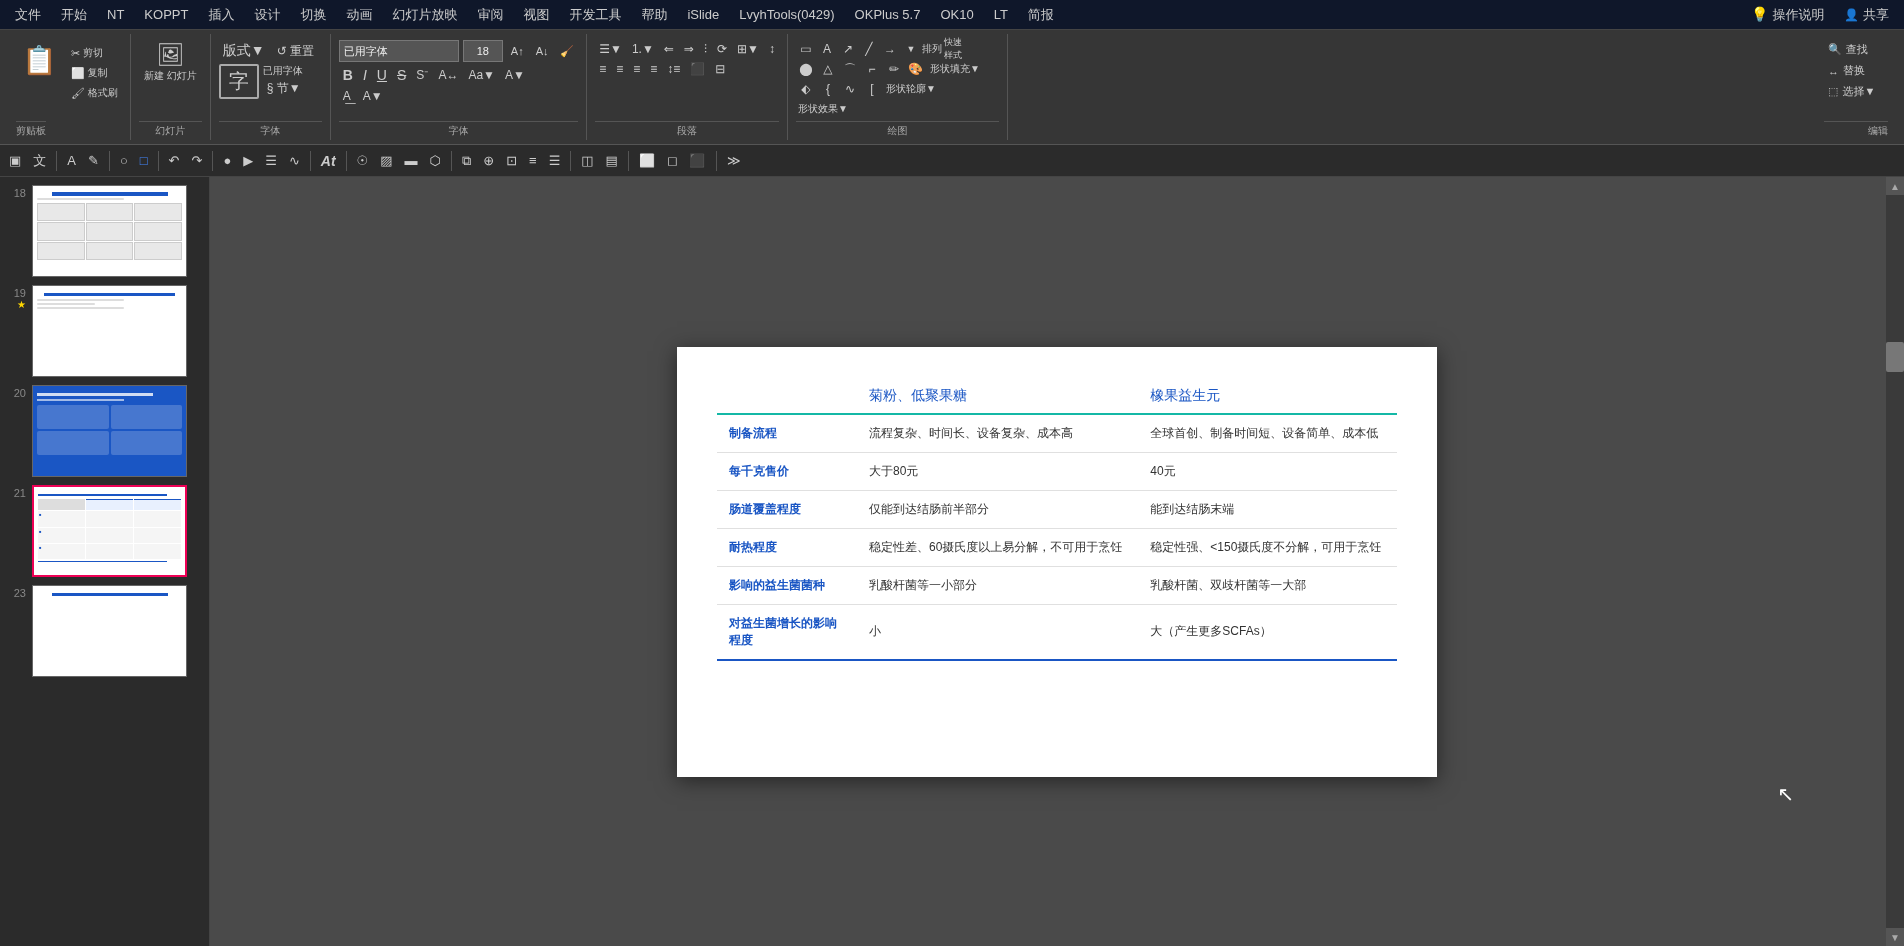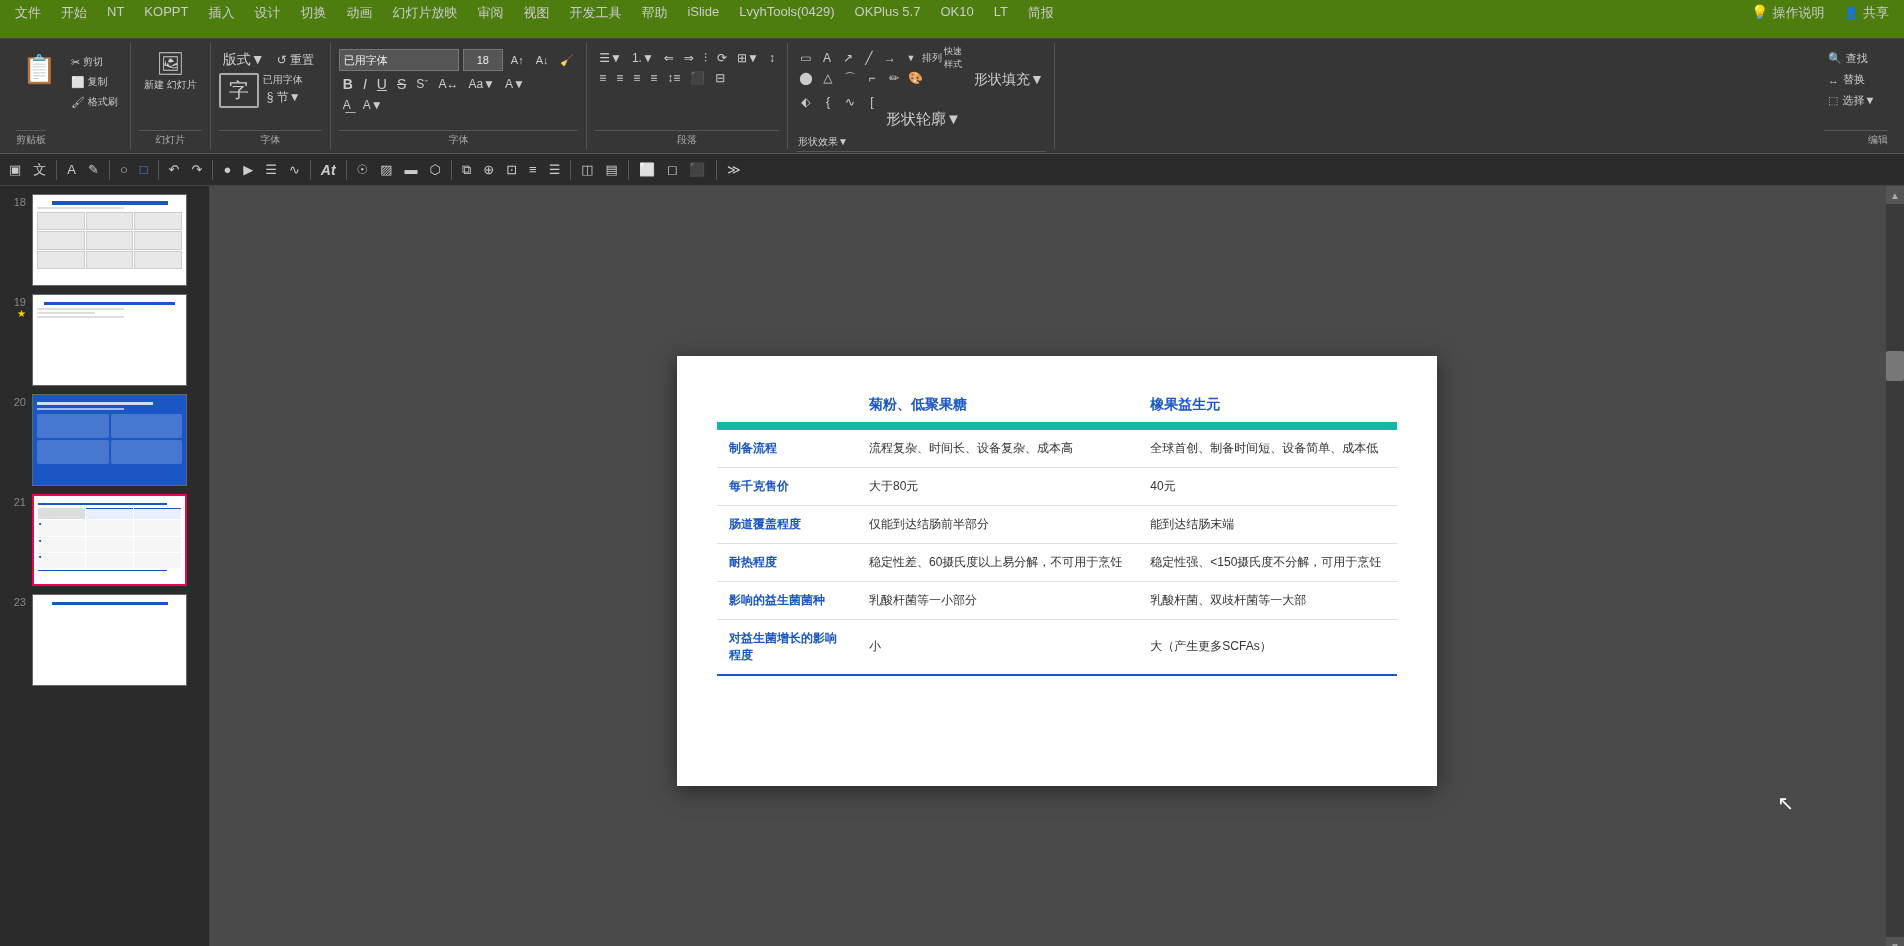--- a/index.html
+++ b/index.html
@@ -1,23 +1,23 @@
 <!DOCTYPE html>
 <html><head>
   <meta charset="utf-8">
   <style>
     * { margin: 0; padding: 0; box-sizing: border-box; }
     body { background: #2b2b2b; font-family: 'Microsoft YaHei', 'SimHei', sans-serif; overflow: hidden; width: 1904px; height: 946px; }
 
     
     .menu-bar {
-      background: #4d7c0f;
-      height: 39px;
-      display: flex;
-      align-items: flex-start;
+      background: #0f172a;
+      height: 30px;
+      display: flex;
+      align-items: center;
       border-bottom: 1px solid #444;
       padding: 0 5px;
     }
     .menu-item {
       color: #ccc;
       font-size: 13px;
       padding: 4px 10px;
       cursor: pointer;
       white-space: nowrap;
     }
@@ -171,22 +171,22 @@
     }
     .comp-table th, .comp-table td {
       padding: 10px 12px;
       text-align: left;
       font-size: 13px;
       border-bottom: 1px solid #e0e0e0;
     }
     .comp-table thead th {
       color: #1a56c4;
       font-size: 14px;
-      font-weight: bold;
-      border-bottom: 8px solid #14b8a6;
+      font-weight: normal;
+      border-bottom: 2px solid #14b8a6;
       padding-bottom: 8px;
     }
     .comp-table thead th:first-child { color: transparent; }
     .comp-table tbody td:first-child {
       color: #1a56c4;
       font-weight: bold;
       font-size: 12px;
       width: 140px;
     }
     .comp-table tbody td {
@@ -412,28 +412,28 @@
       <button class="shape-btn" style="font-size:10px;">排列</button>
       <button class="shape-btn" style="font-size:9px;">快速样式</button>
     </div>
     <div style="display:flex; gap:2px; margin-top:2px;">
       <button class="shape-btn">⬤</button>
       <button class="shape-btn">△</button>
       <button class="shape-btn">⌒</button>
       <button class="shape-btn">⌐</button>
       <button class="shape-btn">✏</button>
       <button class="shape-btn">🎨</button>
-      <span style="color:#ccc; font-size:14px; padding:2px;margin-left:44px;">形状填充▼</span>
+      <span style="color:#ccc; font-size:10px; padding:2px;">形状填充▼</span>
     </div>
     <div style="display:flex; gap:2px; margin-top:2px;">
       <button class="shape-btn">⬖</button>
       <button class="shape-btn">{</button>
       <button class="shape-btn">∿</button>
       <button class="shape-btn">[</button>
-      <span style="color:#ccc; font-size:15px; padding:2px;margin-top:15px;">形状轮廓▼</span>
+      <span style="color:#ccc; font-size:10px; padding:2px;">形状轮廓▼</span>
     </div>
     <div style="display:flex; gap:2px; margin-top:2px;justify-content:center;">
       <span style="color:#ccc; font-size:10px; padding:2px;">形状效果▼</span>
     </div>
     <div class="ribbon-label-bottom" style="width:100%;">绘图</div>
   </div>
 
   <div class="ribbon-group" style="min-width:80px; margin-left:auto;">
     <div style="margin-top:4px; display:flex; flex-direction:column; gap:2px;">
       <button class="ribbon-btn" style="flex-direction:row; gap:4px;">

